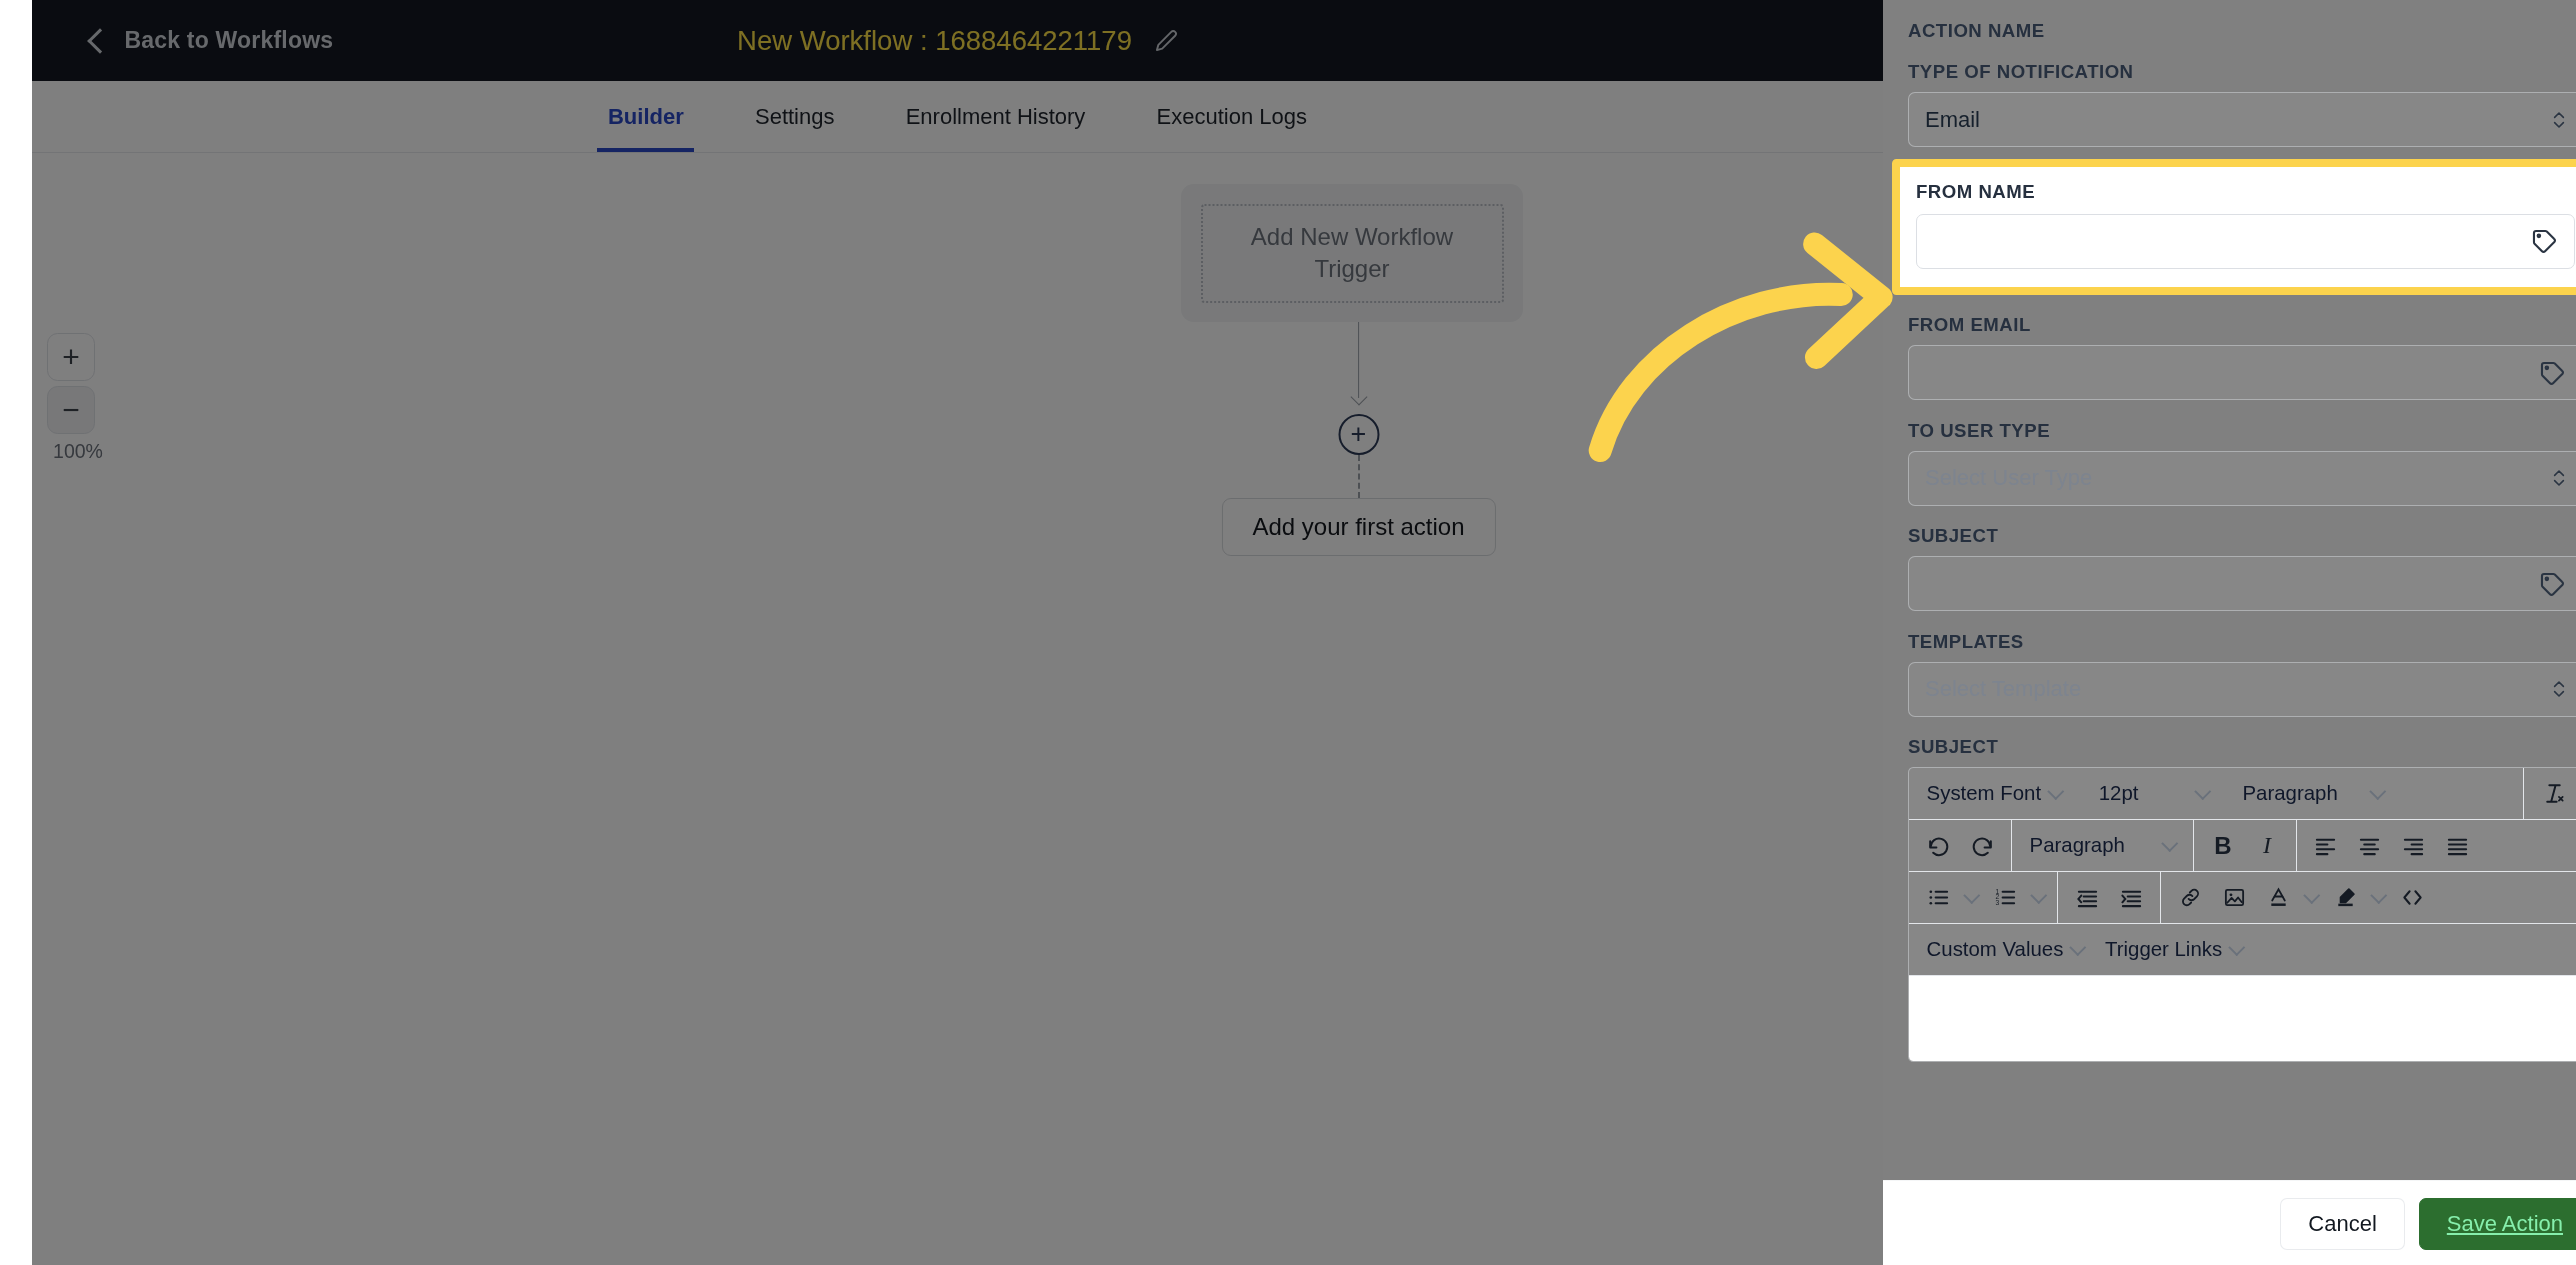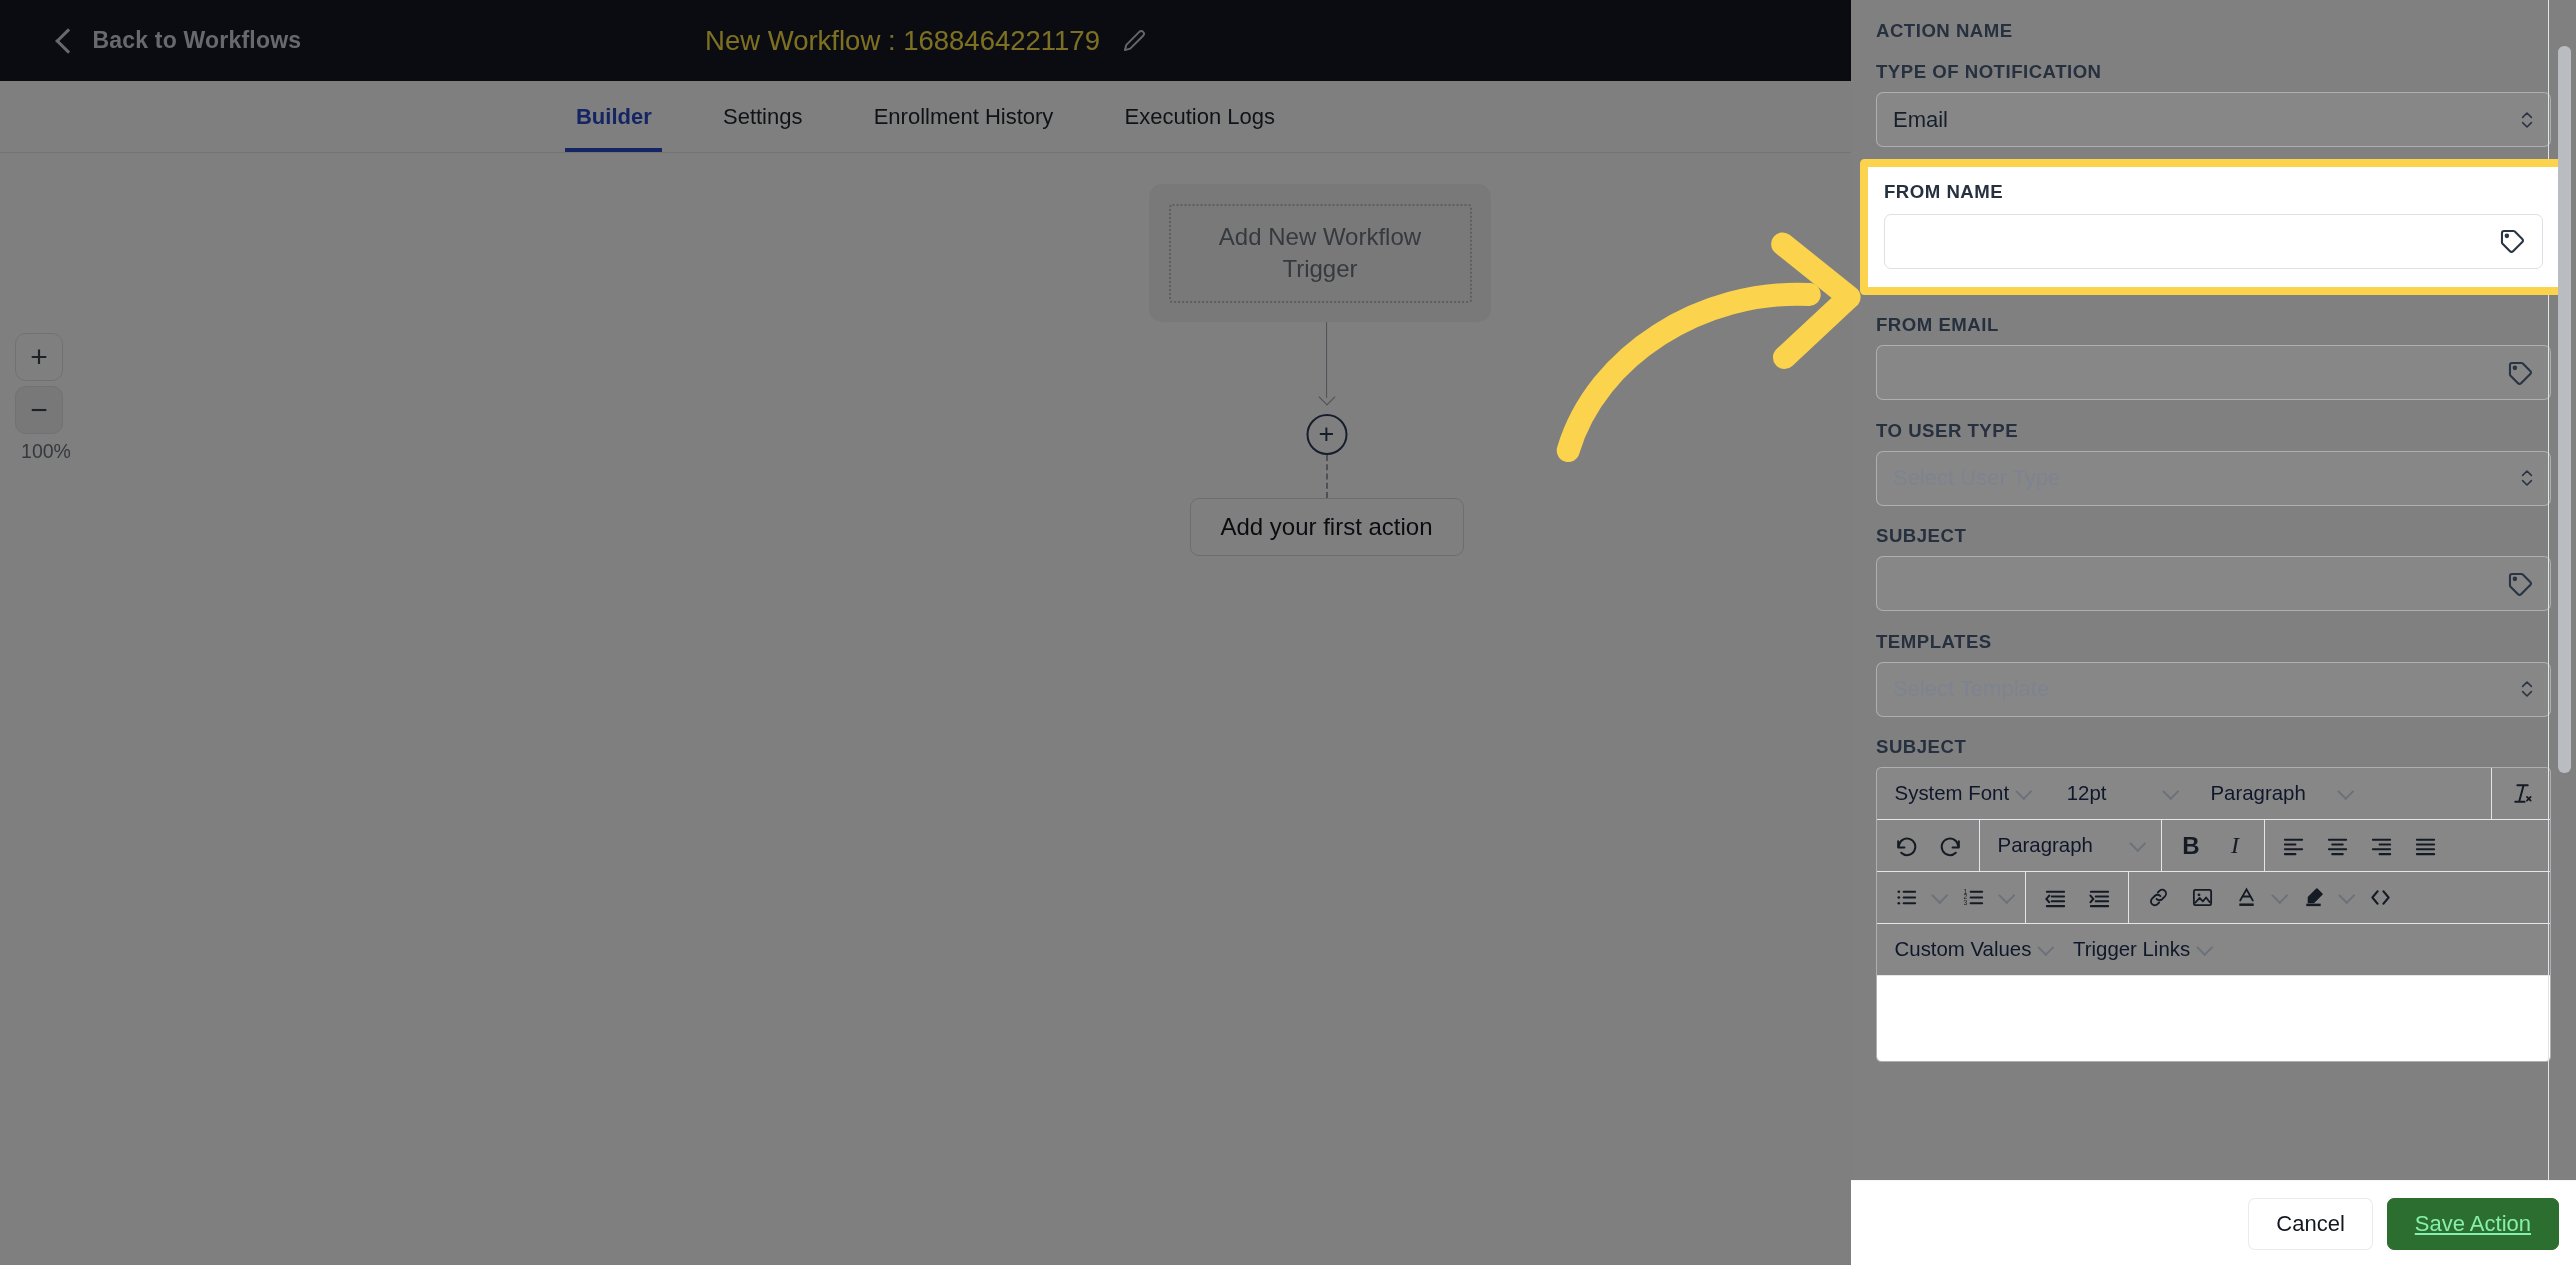--- a/index.html
+++ b/index.html
@@ -3,21 +3,21 @@
 <meta charset="utf-8">
 <style>
   * { box-sizing: border-box; margin: 0; padding: 0; }
   html, body {
     width: 2576px; height: 1266px;
     overflow: hidden;
     font-family: "Liberation Sans", sans-serif;
     background: #ffffff;
   }
 
-  #root { position: relative; width: 2344px; height: 1266px; }
+  #root { position: relative; width: 2344px; height: 1266px; margin-left: 32px; }
 
   
   .app-area {
     position: absolute; left: 0; top: 0;
     width: 1851px; height: 1266px;
     background: #ffffff;
   }
 
   .topbar {
     position: absolute; left: 0; top: 0;

